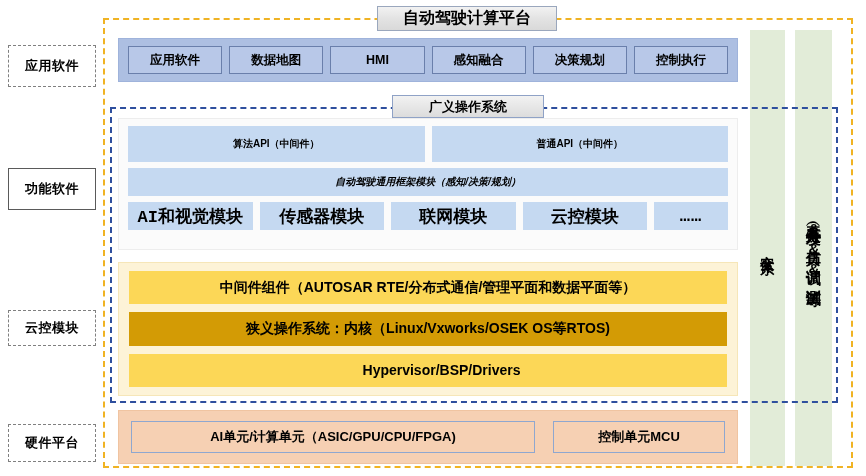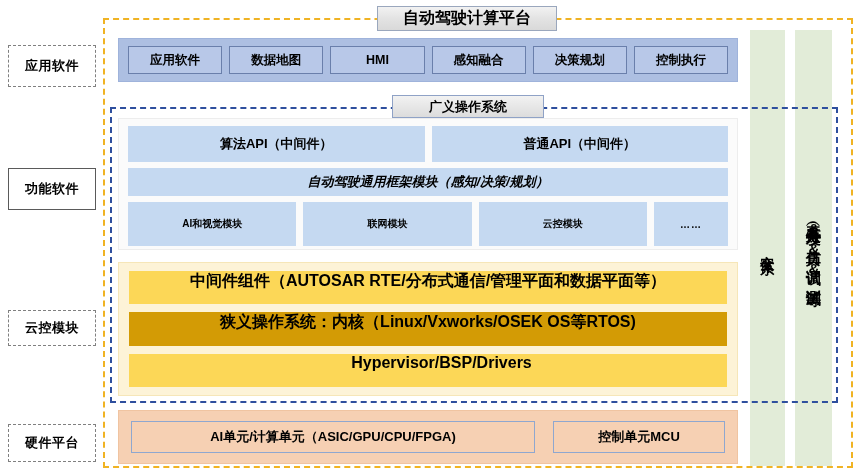--- a/index.html
+++ b/index.html
@@ -148,47 +148,47 @@
     display: flex;
     flex-direction: column;
     gap: 6px;
   }
   .func-row { display: flex; gap: 7px; }
   .func-box {
     background: #c5d9f1;
     display: flex;
     align-items: center;
     justify-content: center;
-    font-size: 13px;
+    font-size: 10px;
     font-weight: bold;
     color: #000;
     box-sizing: border-box;
   }
   .func-row-api .func-box { height: 36px; flex: 1 1 0; }
   .func-row-frame .func-box { height: 28px; flex: 1 1 100%; font-style: italic; }
-  .func-row-mods .func-box { height: 44px; flex: 1 1 0; font-size: 10px; }
+  .func-row-mods .func-box { height: 28px; flex: 1 1 0; font-size: 17px; font-family: Liberation Mono, monospace; }
   .func-row-mods .func-box.ellipsis { flex: 0 0 74px; letter-spacing: 1px; }
 
   
   #band-sys {
     top: 262px;
     height: 134px;
     background: #fdf3d7;
     border: 1px solid #f6e6b8;
     padding: 8px 10px;
     display: flex;
     flex-direction: column;
     gap: 8px;
   }
   .sys-box {
     height: 34px;
     display: flex;
-    align-items: flex-start;
-    justify-content: center;
-    font-size: 16px;
+    align-items: center;
+    justify-content: center;
+    font-size: 14px;
     font-weight: bold;
     color: #000;
     box-sizing: border-box;
   }
   .sys-box.mid { background: #fcd757; }
   .sys-box.kernel { background: #d39b05; }
   .sys-box.hyper { background: #fcd757; padding-left: 27px; }
 
   
   #band-hw {
@@ -303,20 +303,23 @@
     <div class="func-row func-row-frame">
       <div class="func-box">
         <span>自动驾驶通用框架模块（感知/决策/规划）</span>
       </div>
     </div>
     <div class="func-row func-row-mods">
       <div class="func-box">
         <span>AI和视觉模块</span>
       </div>
       <div class="func-box">
+        <span>传感器模块</span>
+      </div>
+      <div class="func-box">
         <span>联网模块</span>
       </div>
       <div class="func-box">
         <span>云控模块</span>
       </div>
       <div class="func-box ellipsis">
         <span>……</span>
       </div>
     </div>
   </div>

